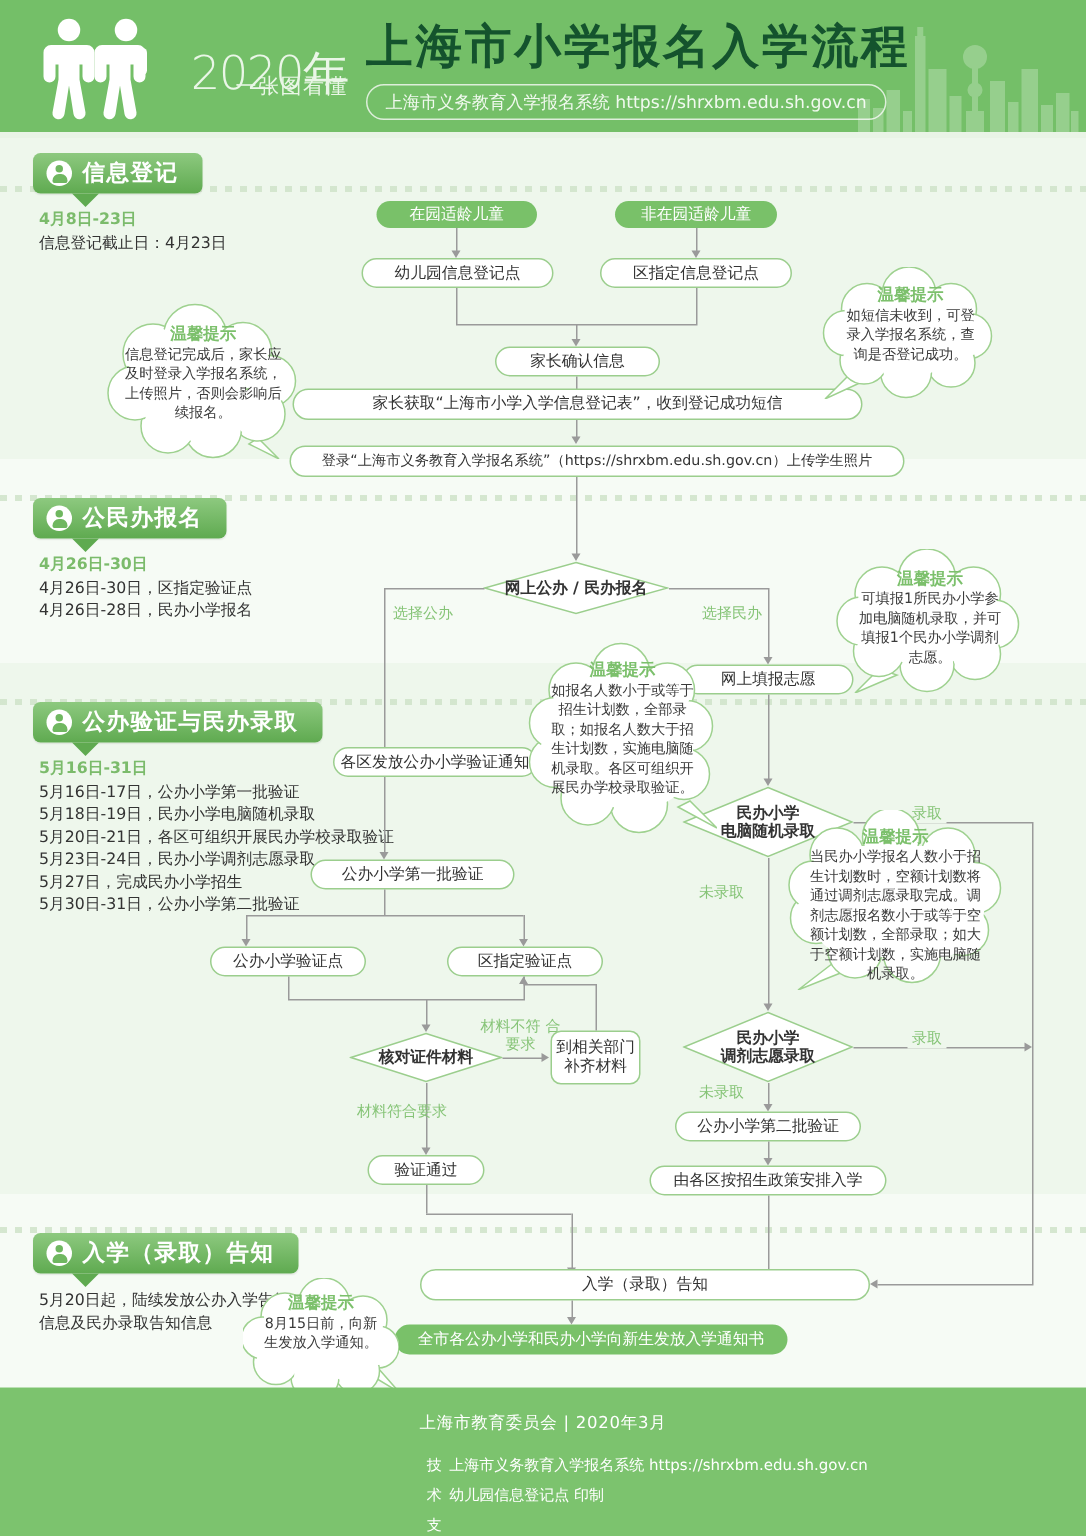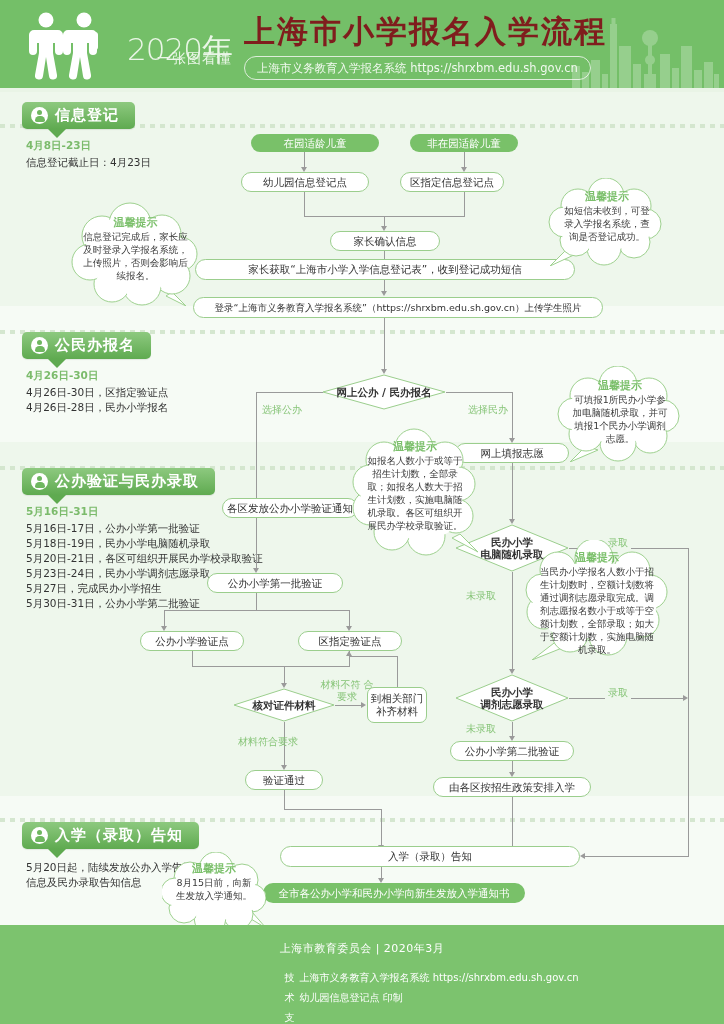--- a/index.html
+++ b/index.html
@@ -7,21 +7,21 @@
   #page{position:relative;width:724px;height:1024px;overflow:hidden;background:#fff;}
 
   
   .header{position:absolute;left:0;top:0;width:724px;height:92px;background:#74bf68;overflow:hidden;}
   .header .rule{position:absolute;left:0;bottom:0;width:724px;height:4px;background:#e9f4e6;}
   .hdr-people{position:absolute;left:22px;top:10px;width:84px;height:72px;}
   .hdr-sub{position:absolute;left:122px;top:12px;width:110px;text-align:right;color:#eaf6e7;
            font-size:14px;letter-spacing:1px;line-height:18px;margin-top:37px;}
   .hdr-year{position:absolute;left:112px;top:32px;width:120px;text-align:right;color:#eaf6e7;
             font-size:31px;line-height:34px;font-weight:300;letter-spacing:-1px;}
-  .hdr-title{position:absolute;left:244px;top:12px;color:#7f1d1d;font-size:31px;line-height:38px;
+  .hdr-title{position:absolute;left:244px;top:12px;color:#14532d;font-size:31px;line-height:38px;
              font-weight:bold;letter-spacing:2px;white-space:nowrap;}
   .hdr-pill{position:absolute;left:244px;top:56px;height:22px;border:1.5px solid #ddeeda;border-radius:12px;
             padding:0 12px;display:flex;align-items:center;color:#f1f9ef;font-size:11.5px;white-space:nowrap;}
   .skyline{position:absolute;right:4px;bottom:4px;width:150px;height:72px;opacity:.55;}
 
   
   .band{position:absolute;left:0;width:724px;}
   .band.a{background:#eef7ec;}
   .band.b{background:#f6fbf5;}
   .band-dots{position:absolute;left:0;width:724px;height:4px;
@@ -185,30 +185,30 @@
       <span class="badge"></span>
       <span class="ttl">入学（录取）告知</span>
       <span class="sect-tail"></span>
     </div>
     <div class="sect-lines" style="margin-top:11px;">
       <div>5月20日起，陆续发放公办入学告知</div>
       <div>信息及民办录取告知信息</div>
     </div>
   </div>
 
-  <div class="node solid" style="left:251px;top:134px;width:128px;height:18px;">在园适龄儿童</div>
+  <div class="node solid" style="left:251px;top:134px;width:107px;height:18px;">在园适龄儿童</div>
   <div class="node solid" style="left:410px;top:134px;width:108px;height:18px;">非在园适龄儿童</div>
 
   <div class="ln lnv" style="left:304px;top:152px;height:16px;"></div>
   <div class="arw" style="left:301px;top:167px;"></div>
   <div class="ln lnv" style="left:464px;top:152px;height:16px;"></div>
   <div class="arw" style="left:461px;top:167px;"></div>
 
   <div class="node pill" style="left:241px;top:172px;width:128px;height:20px;">幼儿园信息登记点</div>
-  <div class="node pill" style="left:400px;top:172px;width:104px;height:20px;">区指定信息登记点</div>
+  <div class="node pill" style="left:400px;top:172px;width:128px;height:20px;">区指定信息登记点</div>
 
   <div class="ln lnv" style="left:304px;top:192px;height:24px;"></div>
   <div class="ln lnv" style="left:464px;top:192px;height:24px;"></div>
   <div class="ln lnh" style="left:304px;top:216px;width:161px;"></div>
   <div class="ln lnv" style="left:384px;top:216px;height:11px;"></div>
   <div class="arw" style="left:381px;top:226px;"></div>
 
   <div class="node pill" style="left:330px;top:231px;width:110px;height:20px;">家长确认信息</div>
 
   <div class="ln lnv" style="left:384px;top:251px;height:11px;"></div>

